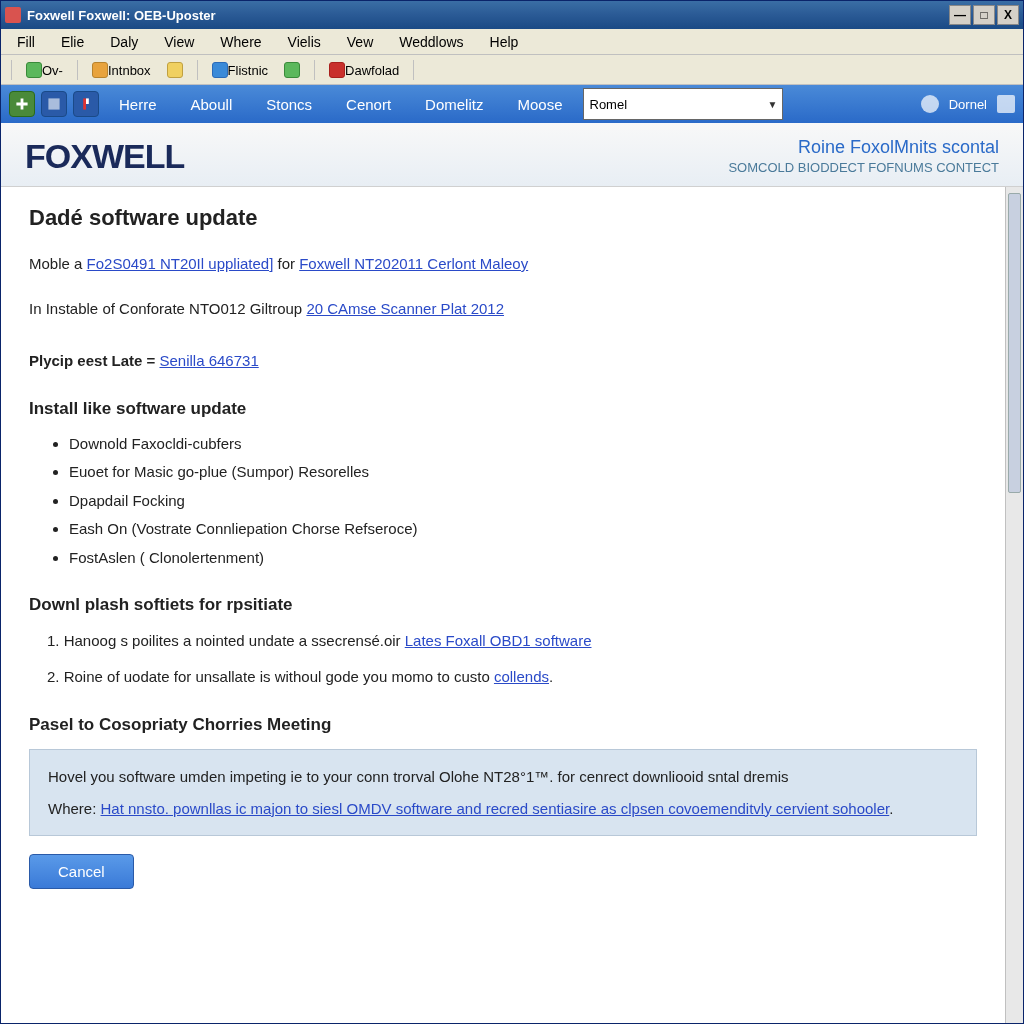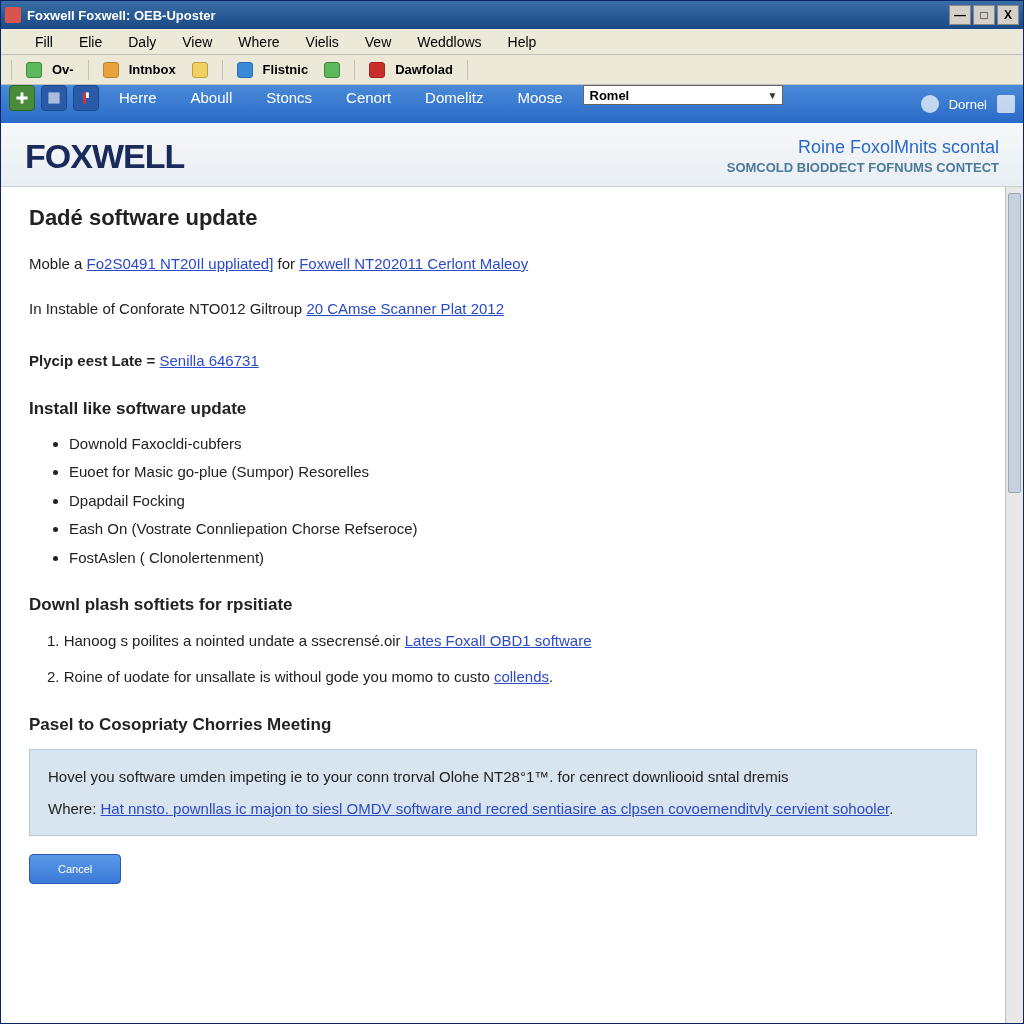--- a/index.html
+++ b/index.html
@@ -54,21 +54,21 @@
     align-items: center;
     justify-content: center;
     cursor: pointer;
   }
   
   .menubar {
     height: 26px;
     background: #ece9d8;
     display: flex;
     align-items: center;
-    padding: 0 22px;
+    padding: 0 4px;
     gap: 2px;
     border-bottom: 1px solid #c0c0c0;
   }
   .menubar .menu-item {
     padding: 3px 12px;
     cursor: pointer;
     font-size: 14px;
   }
   
   .toolbar {
@@ -76,39 +76,39 @@
     background: #ece9d8;
     display: flex;
     align-items: center;
     padding: 0 6px;
     gap: 4px;
     border-bottom: 1px solid #c0c0c0;
   }
   .toolbar .sep { width:1px; height:20px; background:#c0c0c0; margin:0 4px;}
   .tool-btn {
     display: flex;
-    align-items: center;
-    gap: 10px;
+    align-items: flex-end;
+    gap: 0;
     padding: 2px 6px;
     cursor: pointer;
     font-size: 13px;
-    font-weight: bold;
   }
   .icon16 { width:16px; height:16px; display:inline-block; border-radius:3px;}
   .icon-green { background:#5cb85c; border:1px solid #3a8a3a;}
   .icon-orange { background:#e8a33d; border:1px solid #b8832d;}
   .icon-star { background:#f0d060; border:1px solid #c0a040;}
   .icon-blue { background:#3a8ad8; border:1px solid #2a6ab8;}
   .icon-greendown { background:#5cb85c; border:1px solid #3a8a3a;}
   .icon-red { background:#c9302c; border:1px solid #a9201c;}
   
   .navbar {
     height: 38px;
     background: linear-gradient(to bottom, #4a8ad8 0%, #2a6ac8 100%);
     display: flex;
+    align-items: center;
     padding: 0 8px;
     gap: 6px;
   }
   .navbar .nav-icon {
     width: 26px; height: 26px;
     border-radius: 4px;
     display:flex; align-items:center; justify-content:center;
     cursor:pointer;
   }
   .nav-icon.green { background:#4a8a3a; border:1px solid #2a6a1a;}
@@ -117,29 +117,28 @@
   .nav-icon svg { width:14px; height:14px; }
   .navbar .nav-link {
     color:#fff;
     font-size:15px;
     padding: 4px 14px;
     cursor:pointer;
   }
   .navbar .nav-select {
     background:#fff;
     border:1px solid #666;
-    height:20px;
+    height:32px;
     width:200px;
     font-size:13px;
     padding: 2px 4px 2px 6px;
     position:relative;
     cursor:pointer;
     display:flex;
     align-items:center;
-    font-weight:bold;
   }
   .navbar .nav-select::after {
     content:"▼";
     position:absolute;
     right:4px;
     font-size:10px;
     color:#333;
   }
   .navbar .nav-right {
     margin-left:auto;
@@ -174,21 +173,20 @@
     text-align:right;
   }
   .header-right .hr-top {
     color:#2a6ac8;
     font-size:18px;
   }
   .header-right .hr-bottom {
     color:#4a7a9a;
     font-size:13px;
     margin-top:2px;
-    font-weight:bold;
   }
   
   .content-wrapper {
     flex:1;
     display:flex;
     overflow:hidden;
   }
   .content {
     flex:1;
     background:#fff;
@@ -239,21 +237,21 @@
     line-height:1.7;
     font-size:15px;
   }
   .cancel-btn {
     margin-top:18px;
     display:inline-block;
     padding: 8px 28px;
     background: linear-gradient(to bottom, #5a9ae8, #3a7ad8);
     border:1px solid #2a5aa8;
     color:#fff;
-    font-size:11px;
+    font-size:15px;
     border-radius:4px;
     cursor:pointer;
   }
 </style>
 </head>
 <body>
 
 <div class="window">
 
   <div class="titlebar">

